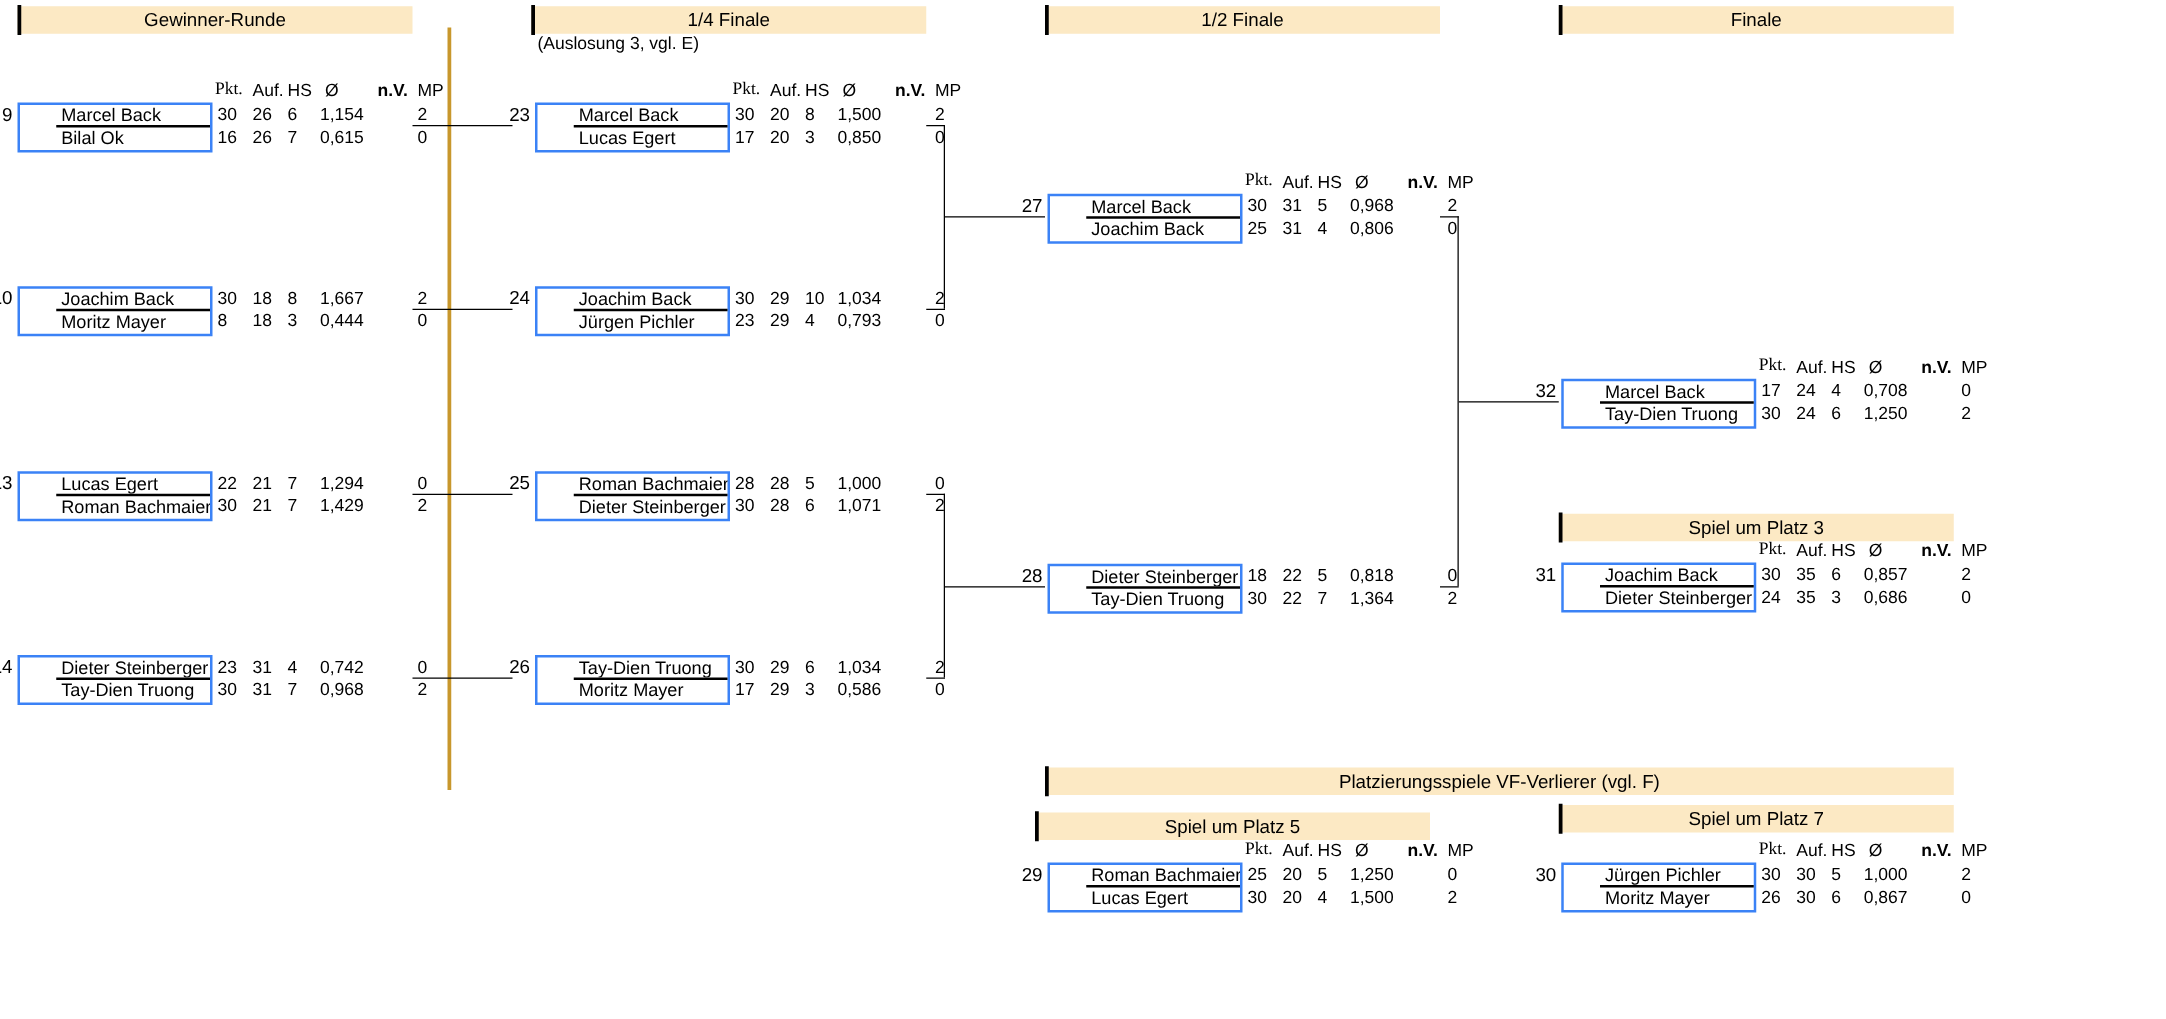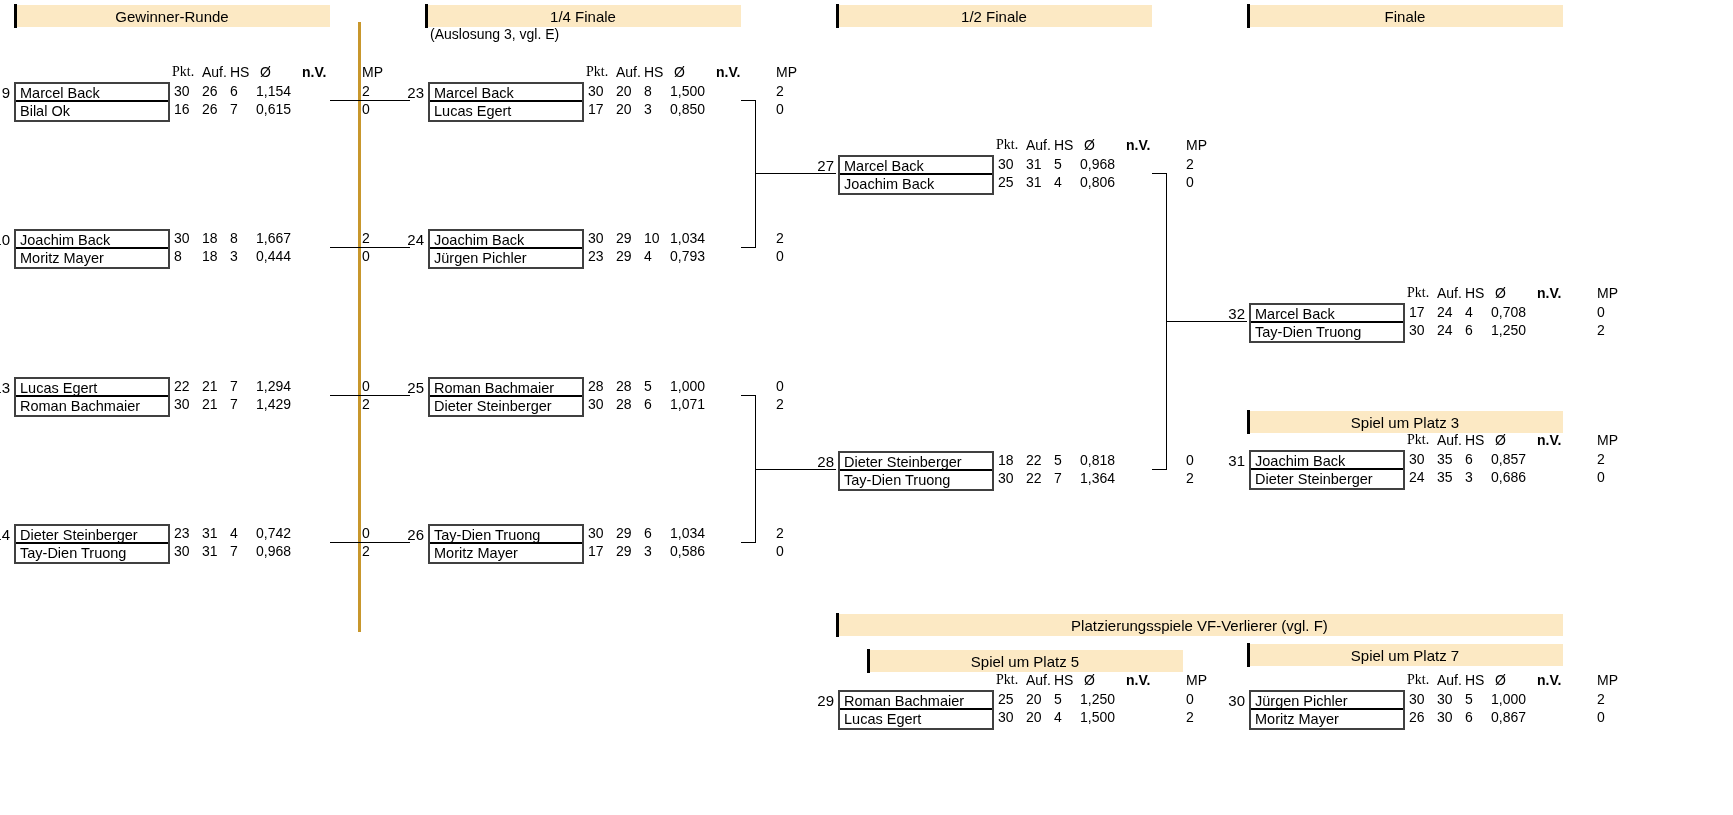--- a/index.html
+++ b/index.html
@@ -23,22 +23,23 @@
   .subtitle{position:absolute;font-size:14px;white-space:nowrap;}
 
   
   .match{position:absolute;}
   .seed{
     position:absolute;right:100%;top:10px;
     transform:translateY(-50%);
     padding-right:4px;font-size:15px;text-align:right;white-space:nowrap;
   }
   .namebox{
-    border:2px solid #404040;width:156px;box-sizing:border-box;
+    border:2px solid #3b82f6;width:156px;box-sizing:border-box;
     background:#fff;
+    padding-left:29px;
   }
   .namebox .row{
     height:18px;line-height:18px;padding-left:4px;
     font-size:14.5px;white-space:nowrap;overflow:hidden;
     box-sizing:border-box;
   }
   .namebox .row.first{border-bottom:2px solid #000;}
 
   
   .stats{position:absolute;left:160px;top:0;}
@@ -47,21 +48,21 @@
   }
   .stats .hdr{position:absolute;top:-19px;left:0;}
   .stats .srow.r2{position:absolute;top:18px;left:0;}
   .stats .srow.r1{position:absolute;top:0;left:0;}
   .cell{position:absolute;text-align:left;}
   .c-pkt{left:0;width:26px;}
   .c-auf{left:28px;width:26px;}
   .c-hs{left:56px;width:22px;}
   .c-avg{left:82px;width:44px;text-align:left;}
   .c-nv{left:132px;width:26px;}
-  .c-mp{left:160px;width:26px;margin-left:28px;}
+  .c-mp{left:160px;width:26px;}
   .hdr .c-pkt{left:-2px;font-family:Liberation Serif, serif;}
   .hdr .c-avg{left:86px;}
   .hdr .c-nv{left:128px;font-weight:bold;}
   .hdr .c-mp{left:160px;}
 
   
   .hline{position:absolute;height:1px;background:#000;}
   .vline{position:absolute;width:1px;background:#000;}
   .goldline{position:absolute;width:3px;background:#c8972c;}
 </style>
@@ -92,21 +93,21 @@
 <div class="banner" style="left:1247px;top:411px;width:316px;">
   <span class="tick"></span>
   <span>Spiel um Platz 3</span>
 </div>
 
 <div class="banner" style="left:836px;top:614px;width:727px;">
   <span class="tick"></span>
   <span>Platzierungsspiele VF-Verlierer (vgl. F)</span>
 </div>
 
-<div class="banner" style="left:867px;top:650px;width:316px;">
+<div class="banner" style="left:828px;top:650px;width:316px;">
   <span class="tick"></span>
   <span>Spiel um Platz 5</span>
 </div>
 
 <div class="banner" style="left:1247px;top:644px;width:316px;">
   <span class="tick"></span>
   <span>Spiel um Platz 7</span>
 </div>
 
 <div class="goldline" style="left:358px;top:22px;height:610px;"></div>

